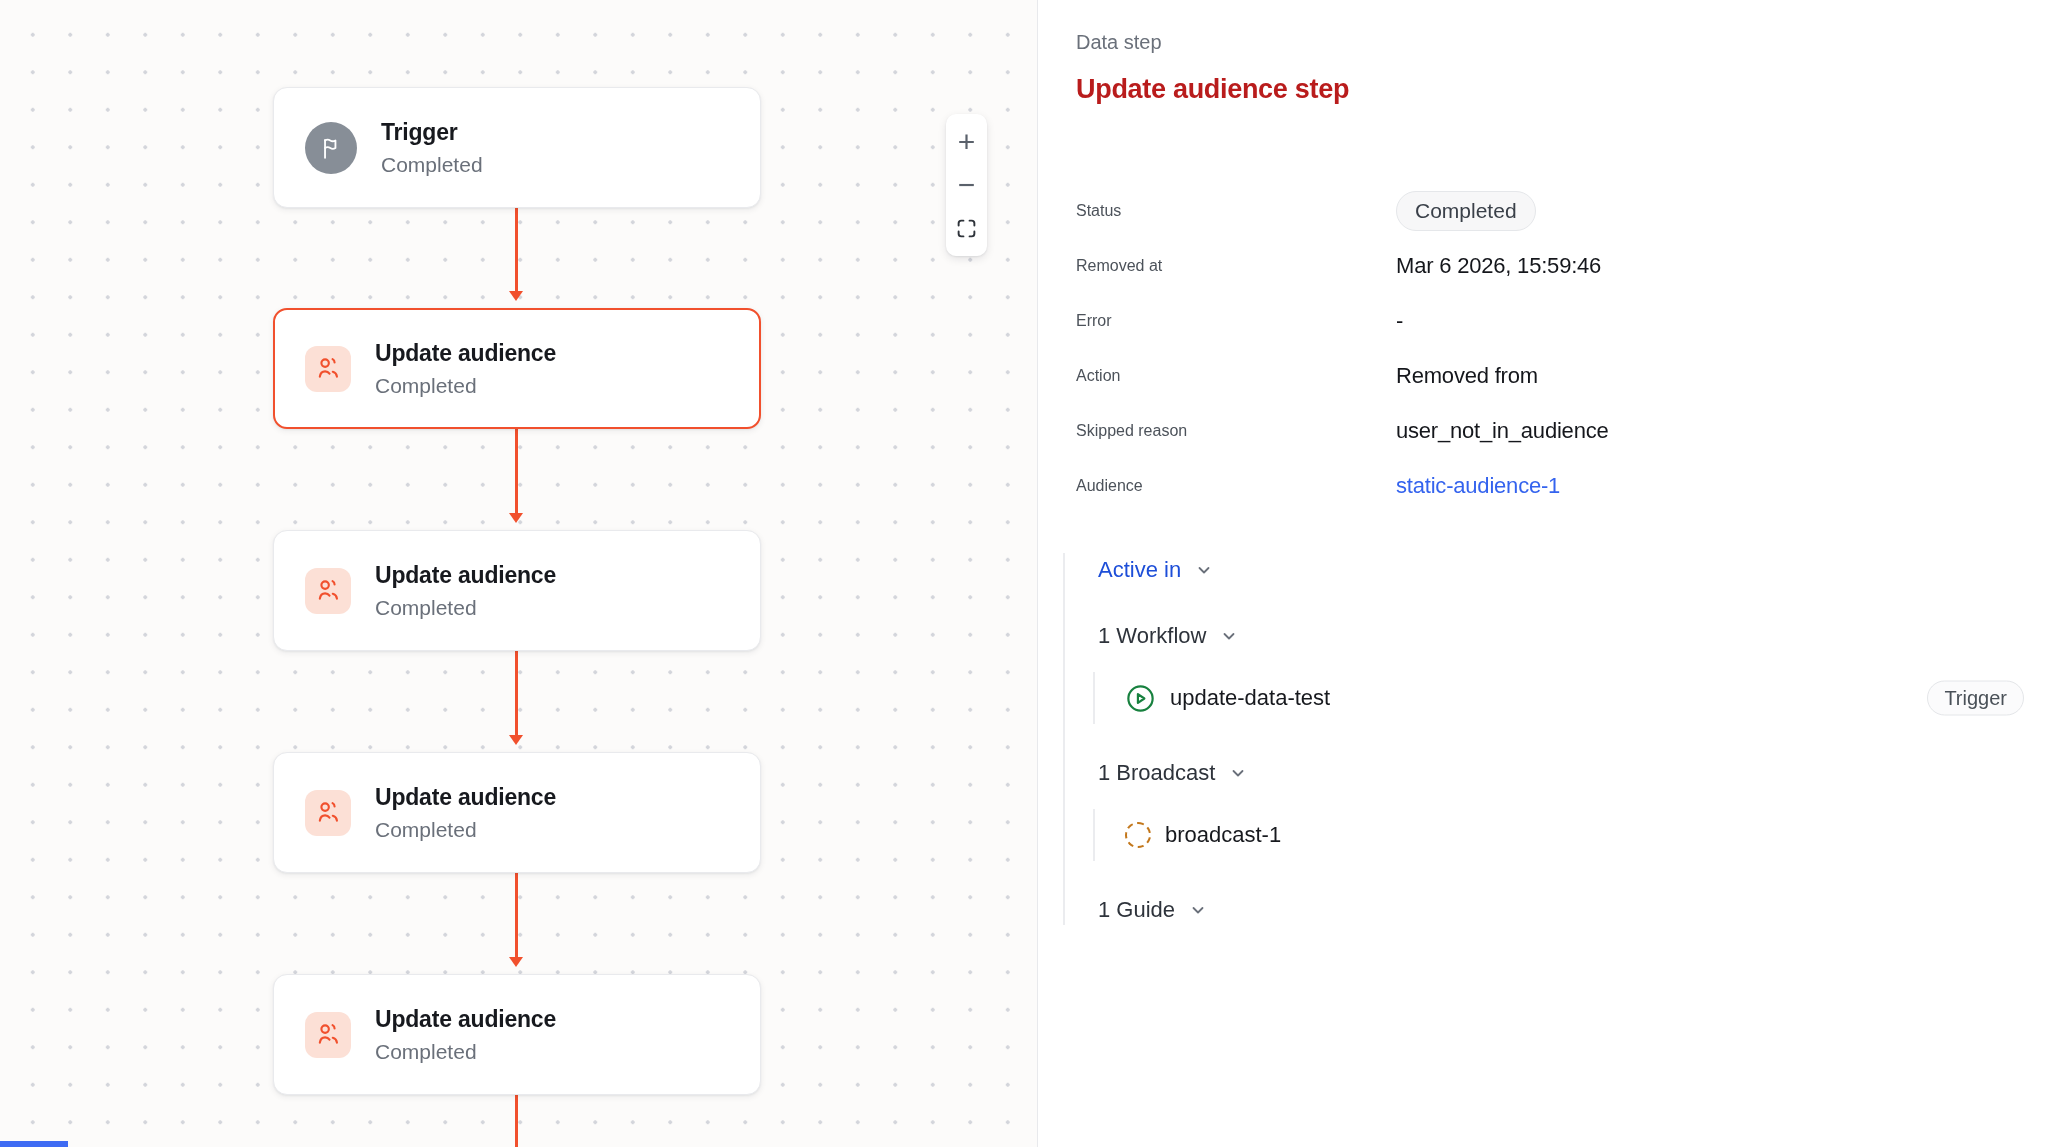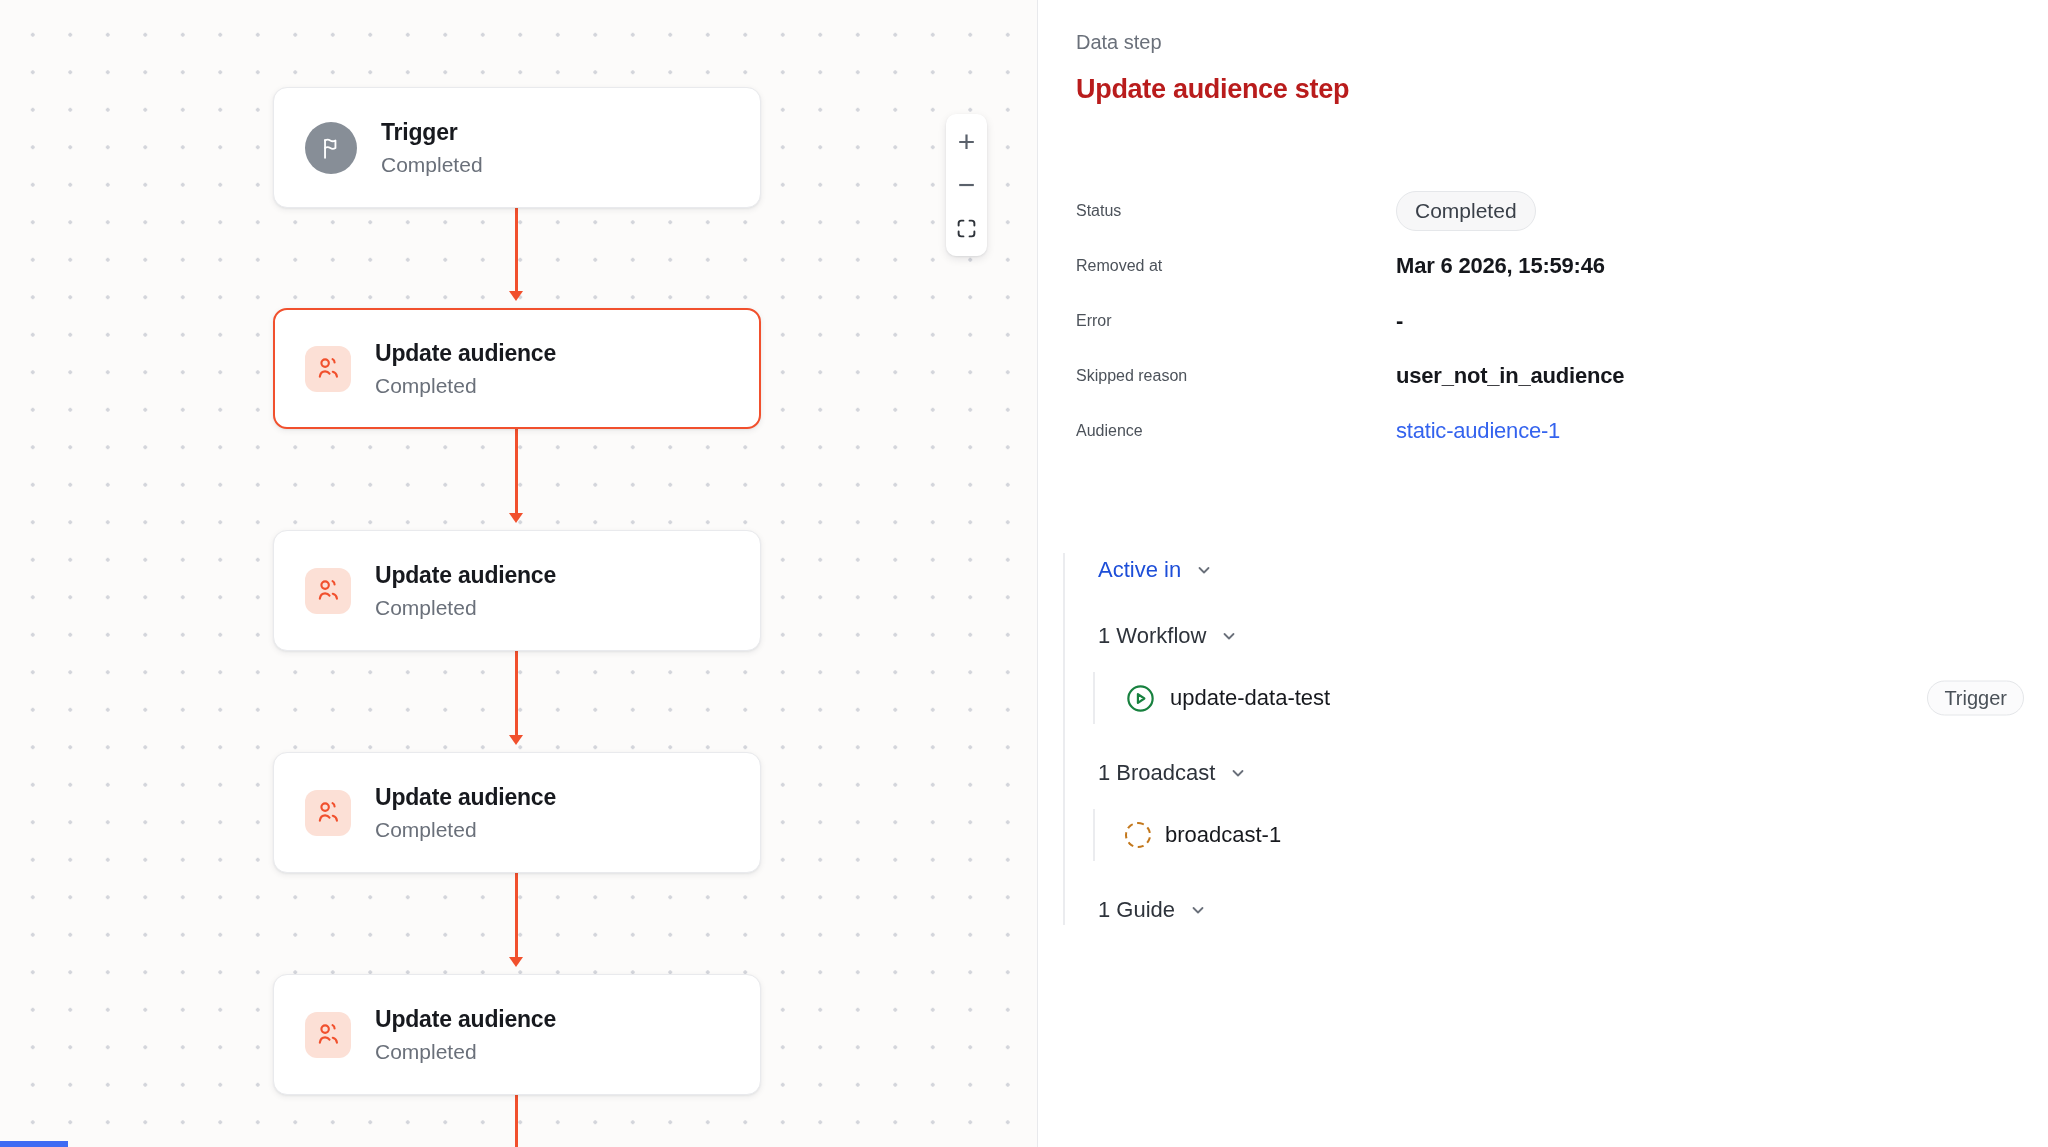--- a/index.html
+++ b/index.html
@@ -60,21 +60,21 @@
   .minimap-edge { position:absolute; left:0; top:1141px; width:68px; height:6px; background:#3e6bf3; }
 
   
   .panel { position:absolute; left:1039px; top:0; width:1009px; height:1147px; background:#ffffff;border-radius:25px; }
   .eyebrow { position:absolute; left:37px; top:31px; font-size:20px; color:#6a707a; }
   .panel-title { position:absolute; left:37px; top:74px; font-size:27px; font-weight:700; color:#b91c1c; letter-spacing:-.3px; }
 
   .detail-rows { position:absolute; left:37px; top:183px; width:950px; }
   .detail-row { display:flex; align-items:center; height:55px; }
   .detail-label { width:320px; flex:0 0 auto; font-size:16px; color:#4c525a; }
-  .detail-value { font-size:22px; font-weight:700; color:#15171c; letter-spacing:-.2px; }
+  .detail-value { font-size:22px; font-weight:400; color:#15171c; letter-spacing:-.2px; }
   .detail-value.link { color:#3463ee; font-weight:500; }
   .badge {
     display:inline-flex; align-items:center; background:#f7f7f8;
     border:1px solid #e5e7ea; border-radius:999px; padding:7px 18px;
     font-size:21px; color:#3a4049; font-weight:400;
   }
 
   .active-section {
     position:absolute; left:24px; top:553px; width:967px;
     border-left:2px solid #ebecef; padding-left:33px;
@@ -224,20 +224,24 @@
       </div>
       <div class="detail-row">
         <div class="detail-label">Removed at</div>
         <div class="detail-value">Mar 6 2026, 15:59:46</div>
       </div>
       <div class="detail-row">
         <div class="detail-label">Error</div>
         <div class="detail-value">-</div>
       </div>
       <div class="detail-row">
+        <div class="detail-label">Action</div>
+        <div class="detail-value">Removed from</div>
+      </div>
+      <div class="detail-row">
         <div class="detail-label">Skipped reason</div>
         <div class="detail-value">user_not_in_audience</div>
       </div>
       <div class="detail-row">
         <div class="detail-label">Audience</div>
         <a class="detail-value link">static-audience-1</a>
       </div>
     </div>
 
     <div class="active-section">

